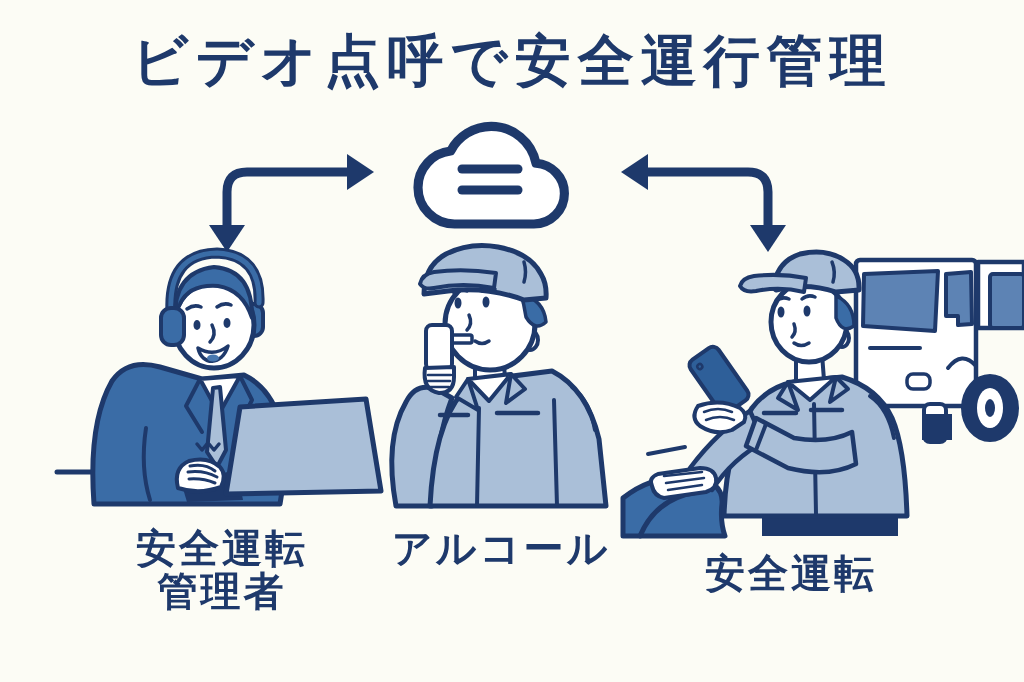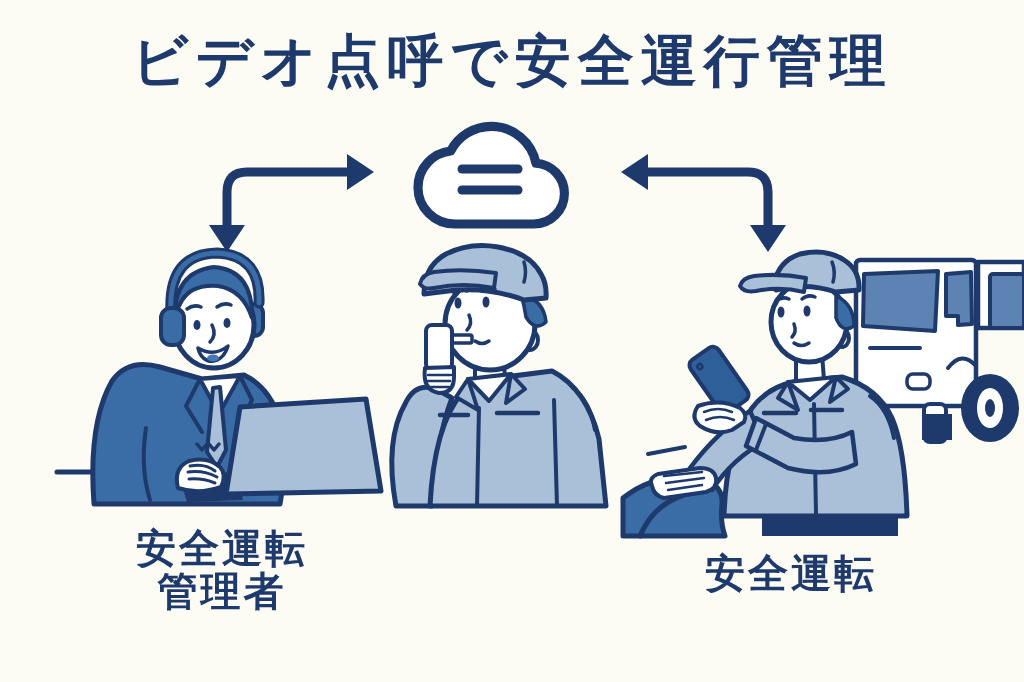--- a/index.html
+++ b/index.html
@@ -188,18 +188,19 @@
       <path class="f-white s-navy" stroke-width="4" d="M70 160 Q62 172 72 180 Q88 190 104 184 L116 176 Q120 168 112 162 Q92 152 70 160 Z"></path>
       <path class="f-none s-navy" stroke-width="2.5" d="M76 166 Q90 160 104 166 M78 174 Q92 168 106 174"></path>
     </g>
   </svg>
 
   <div class="fig-label label-manager">
     <div>安全運転</div>
     <div>管理者</div>
   </div>
   <div class="fig-label label-alcohol">
+    <div>アルコール</div>
   </div>
   <div class="fig-label label-vehicle">
     <div>安全運転</div>
   </div>
 
 </div>
 
 </body></html>

